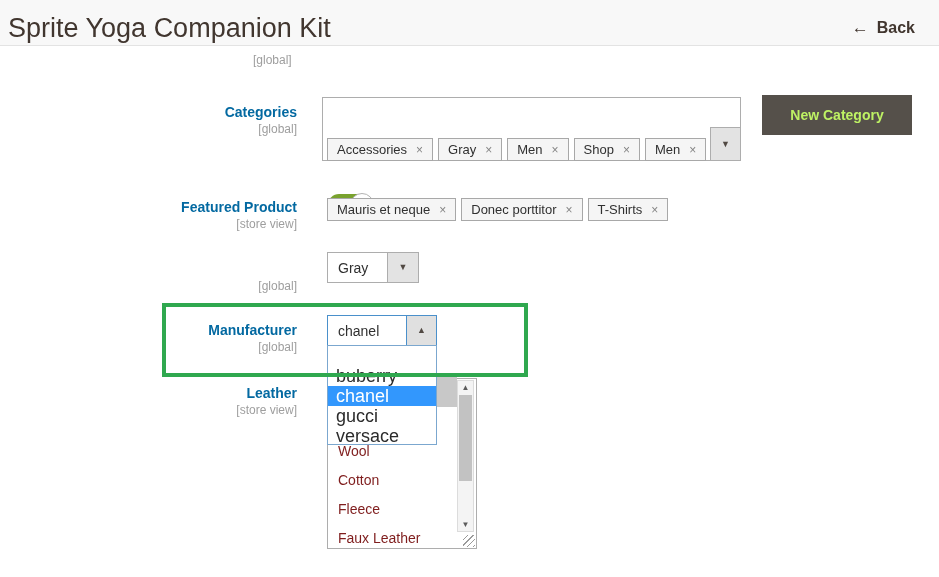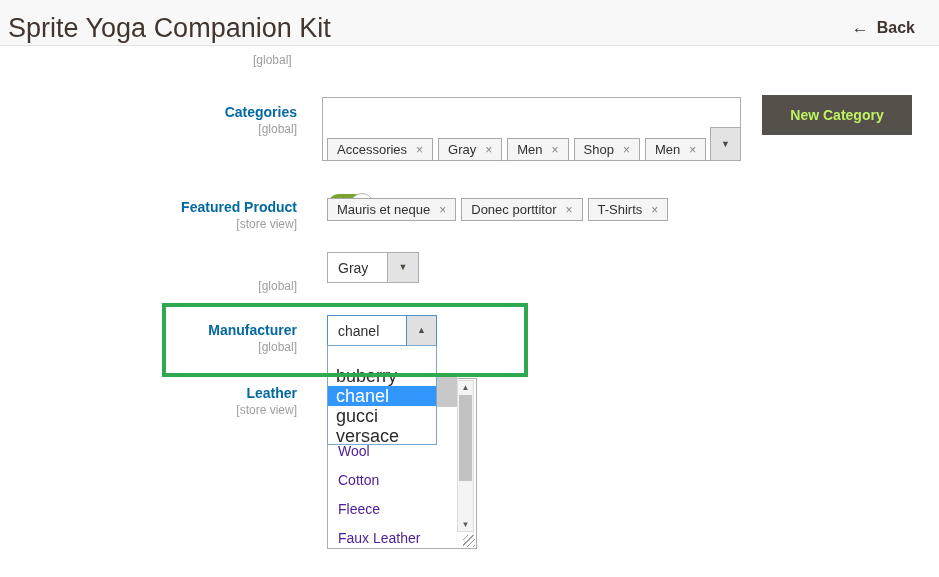--- a/index.html
+++ b/index.html
@@ -62,21 +62,21 @@
   .opt.sel { background:#3297fd; color:#fff; }
   .scroll-frag { position:absolute; left:437px; top:377px; width:20px; height:30px; background:#c8c8c8; z-index:5; }
 
   
   .annotation { position:absolute; left:162px; top:303px; width:366px; height:74px;
                 border:4px solid #2fa84f; z-index:10; pointer-events:none; }
 
   
   .multi { position:absolute; left:327px; top:378px; width:150px; height:171px;
            background:#fff; border:1px solid #adadad; z-index:1; }
-  .mopt { position:absolute; left:10px; font-size:14px; color:#4c1d95; cursor:pointer; }
+  .mopt { position:absolute; left:10px; font-size:14px; color:#7f1d1d; cursor:pointer; }
   .sb { position:absolute; right:2px; top:1px; width:17px; height:152px; background:#f4f4f4; border:1px solid #dcdcdc; }
   .sb-up { position:absolute; top:2px; left:0; right:0; text-align:center; font-size:8px; color:#5b5b5b; cursor:pointer; }
   .sb-thumb { position:absolute; left:1px; right:1px; top:14px; height:86px; background:#c2c2c2; cursor:pointer; }
   .sb-down { position:absolute; bottom:2px; left:0; right:0; text-align:center; font-size:8px; color:#5b5b5b; cursor:pointer; }
   .grip { position:absolute; right:1px; bottom:1px; width:12px; height:12px; cursor:nwse-resize;
           background:repeating-linear-gradient(135deg, transparent 0 3px, #9a9a9a 3px 4px); }
 </style>
 </head>
 <body>
 

